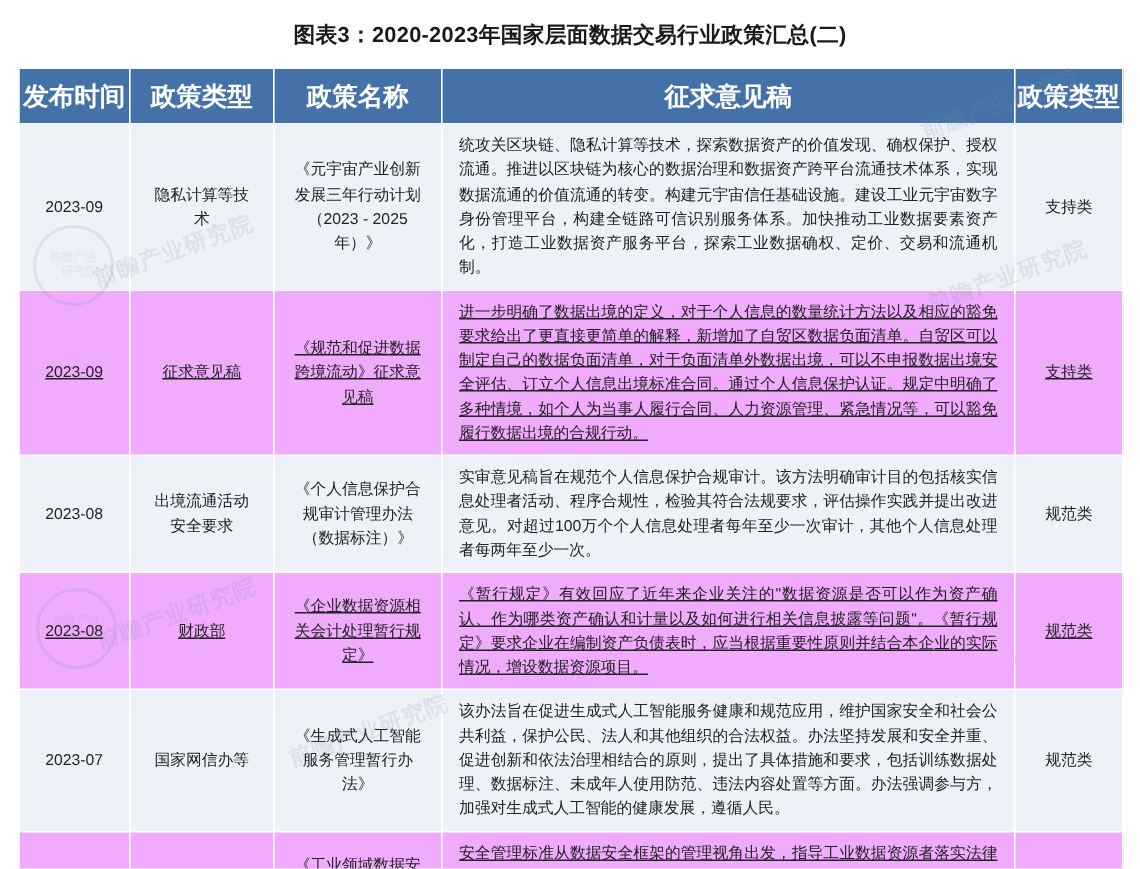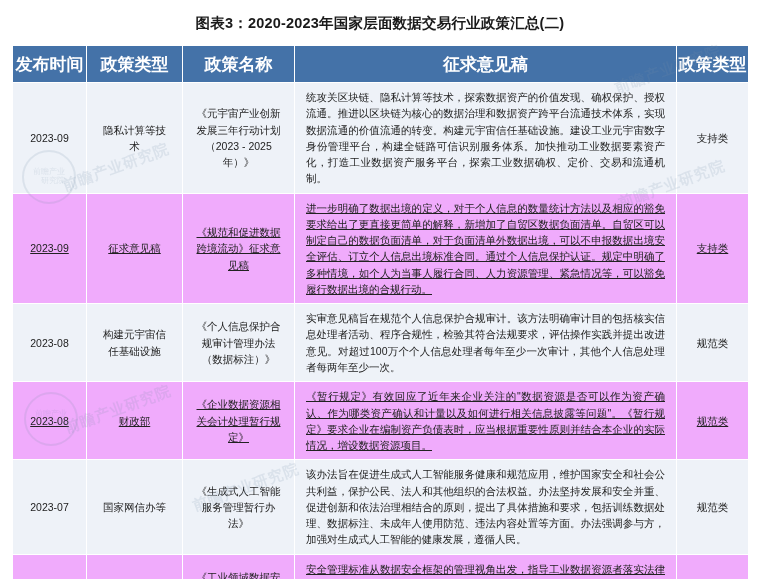--- a/index.html
+++ b/index.html
@@ -177,21 +177,21 @@
       </tr>
       <tr class="row-b">
         <td class="c-date">2023-09</td>
         <td class="c-dept">征求意见稿</td>
         <td class="c-name">《规范和促进数据跨境流动》征求意见稿</td>
         <td class="c-content">进一步明确了数据出境的定义，对于个人信息的数量统计方法以及相应的豁免要求给出了更直接更简单的解释，新增加了自贸区数据负面清单。自贸区可以制定自己的数据负面清单，对于负面清单外数据出境，可以不申报数据出境安全评估、订立个人信息出境标准合同。通过个人信息保护认证。规定中明确了多种情境，如个人为当事人履行合同、人力资源管理、紧急情况等，可以豁免履行数据出境的合规行动。</td>
         <td class="c-type">支持类</td>
       </tr>
       <tr class="row-a">
         <td class="c-date">2023-08</td>
-        <td class="c-dept">构建元宇宙信任基础设施</td>
+        <td class="c-dept">出境流通活动安全要求</td>
         <td class="c-name">《个人信息保护合规审计管理办法（数据标注）》</td>
         <td class="c-content">实审意见稿旨在规范个人信息保护合规审计。该方法明确审计目的包括核实信息处理者活动、程序合规性，检验其符合法规要求，评估操作实践并提出改进意见。对超过100万个个人信息处理者每年至少一次审计，其他个人信息处理者每两年至少一次。</td>
         <td class="c-type">规范类</td>
       </tr>
       <tr class="row-b">
         <td class="c-date">2023-08</td>
         <td class="c-dept">财政部</td>
         <td class="c-name">《企业数据资源相关会计处理暂行规定》</td>
         <td class="c-content">《暂行规定》有效回应了近年来企业关注的"数据资源是否可以作为资产确认、作为哪类资产确认和计量以及如何进行相关信息披露等问题"。《暂行规定》要求企业在编制资产负债表时，应当根据重要性原则并结合本企业的实际情况，增设数据资源项目。</td>
         <td class="c-type">规范类</td>

